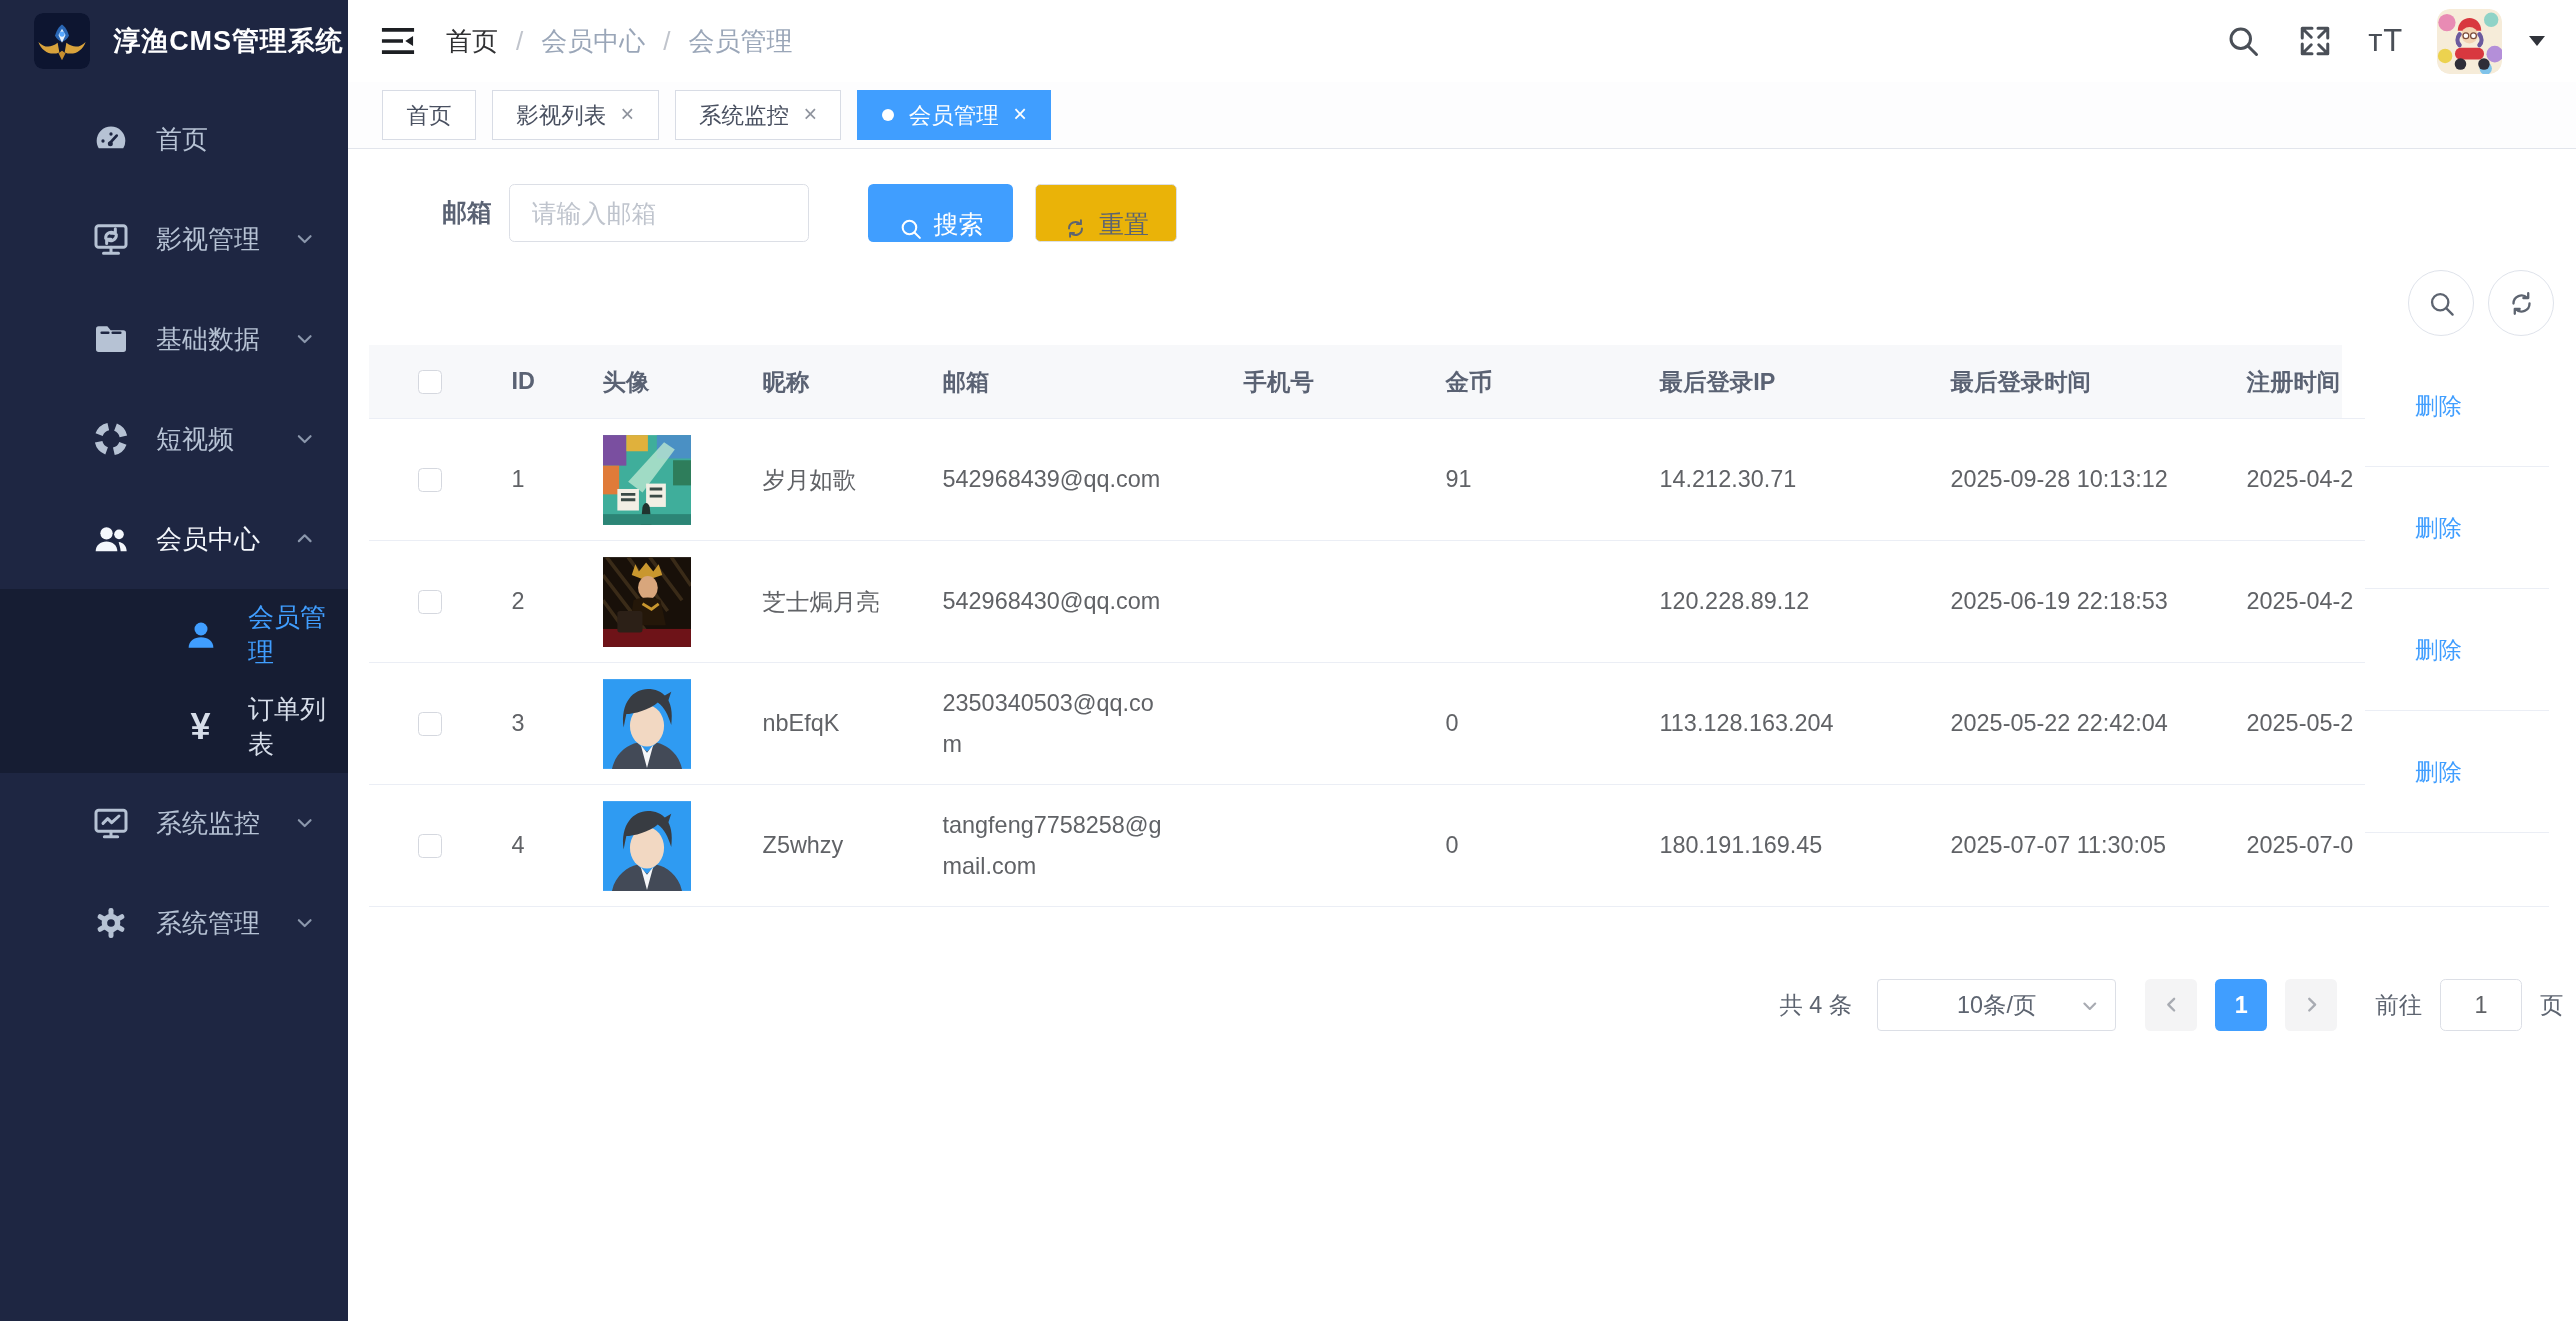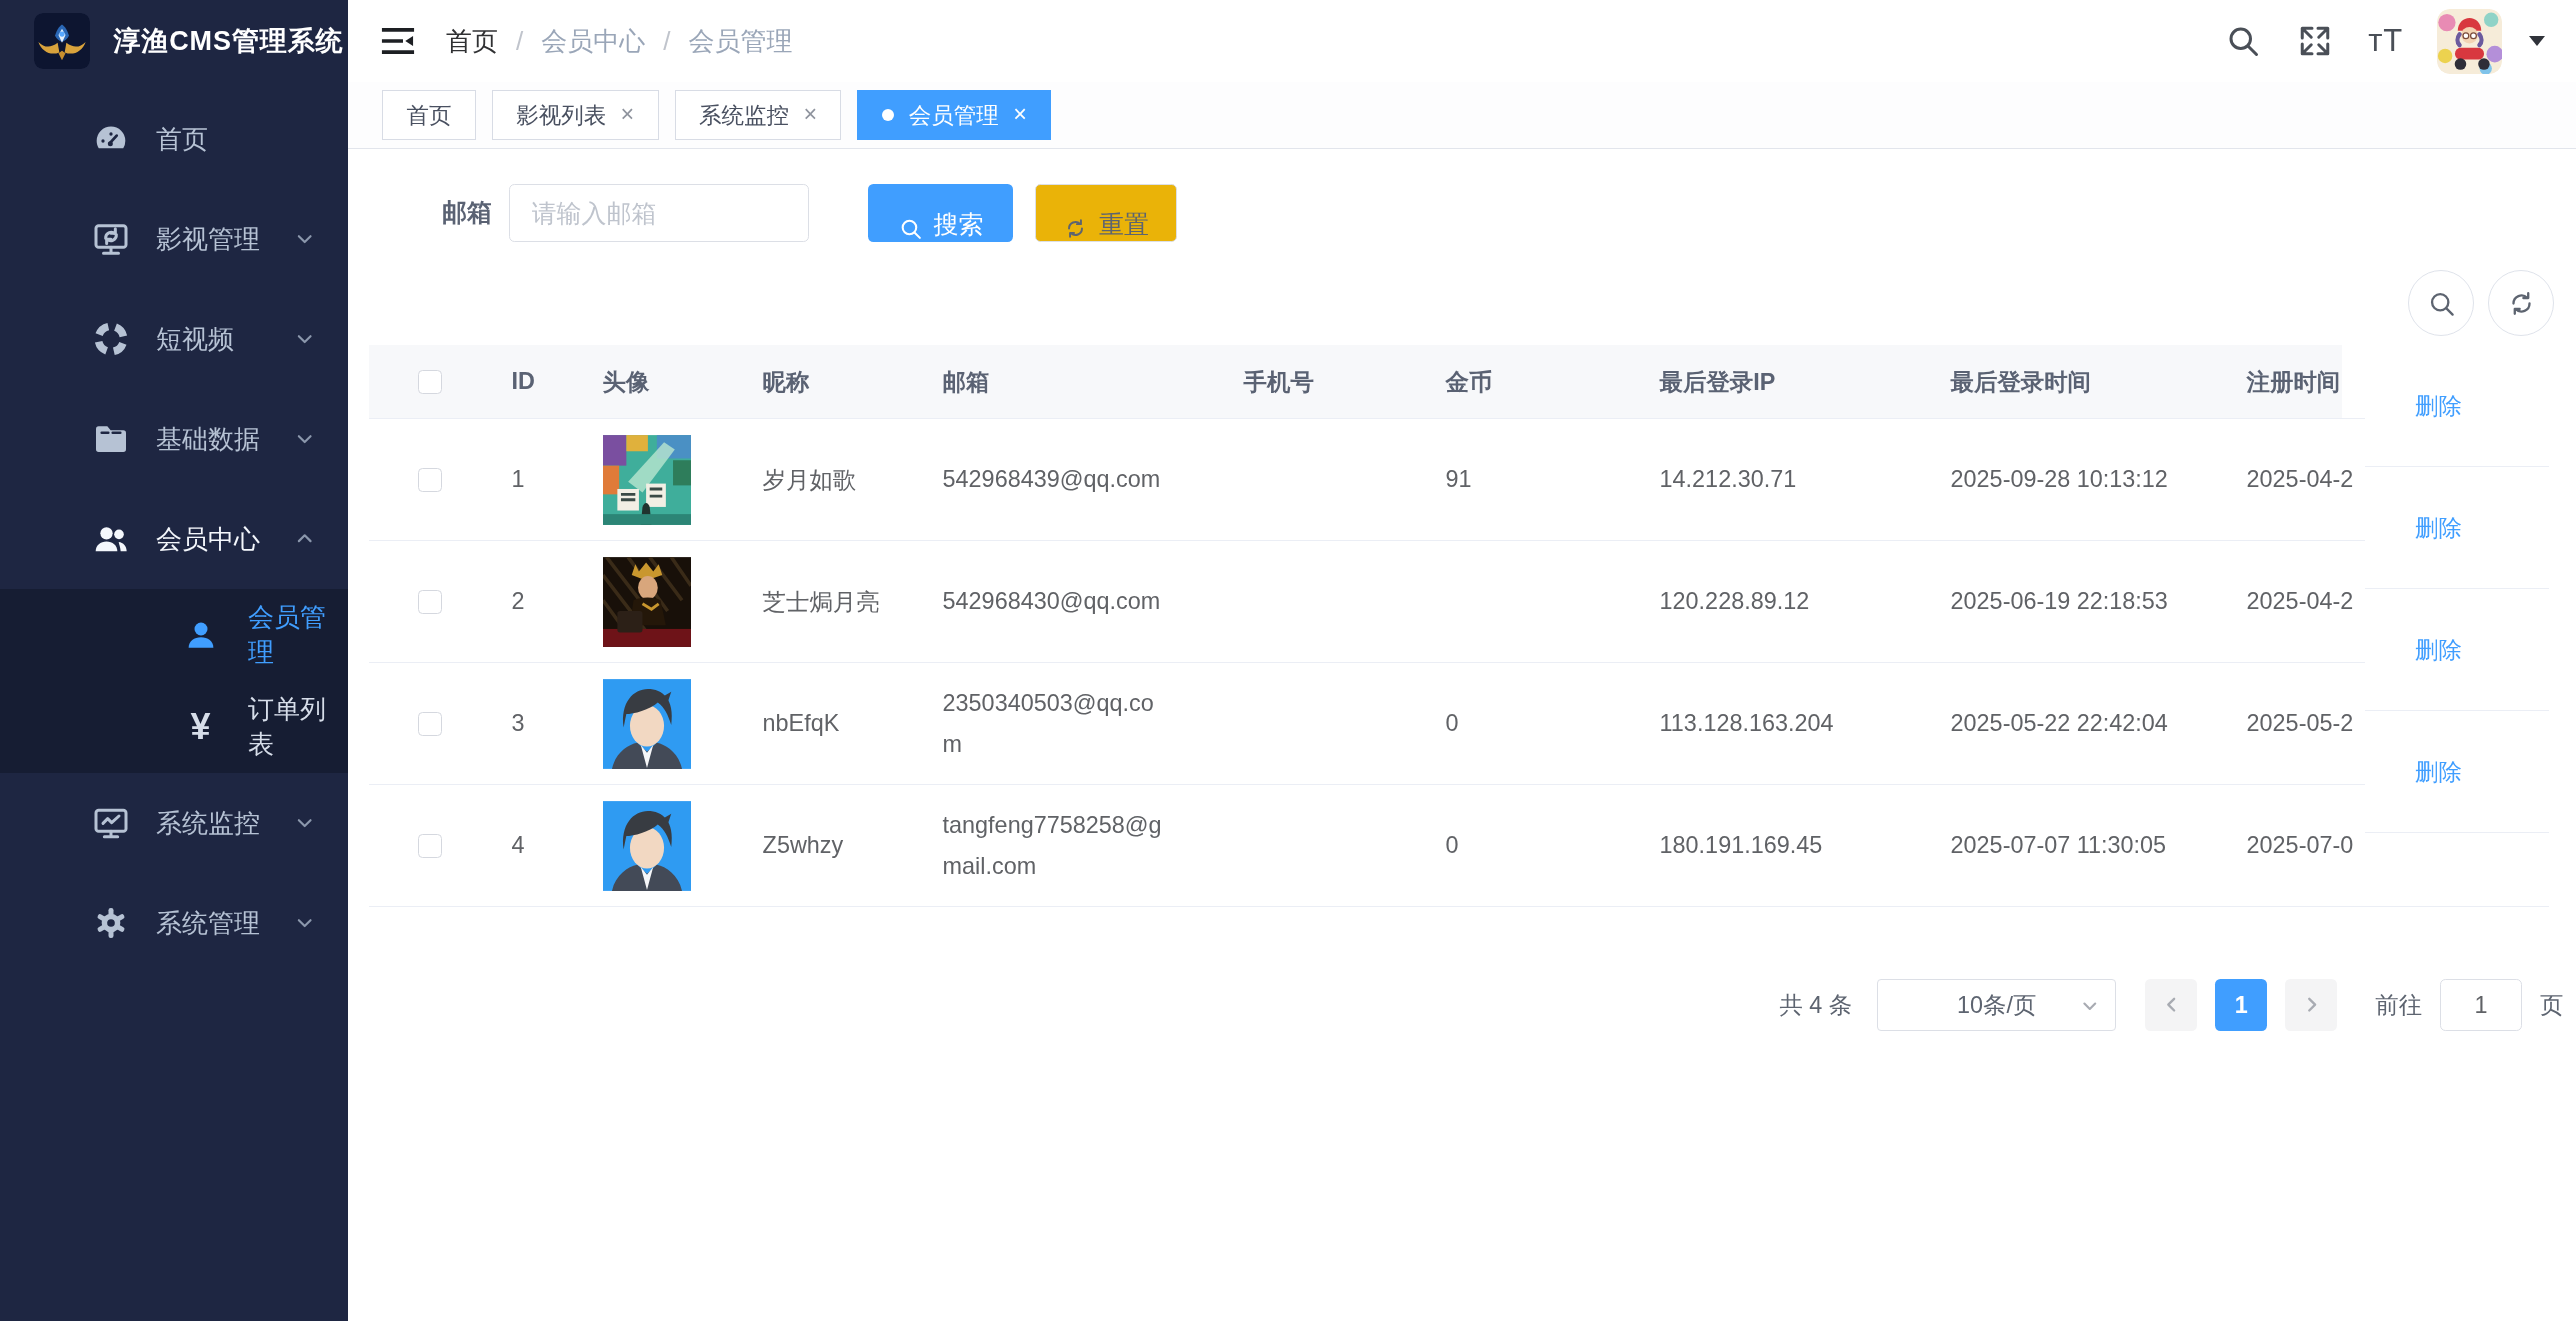--- a/index.html
+++ b/index.html
@@ -164,40 +164,40 @@
         <span class="mi-label">影视管理</span>
         <span class="chev">
             <svg class="chev-svg" viewBox="0 0 24 24" fill="none" stroke="currentColor" stroke-width="2.2" stroke-linecap="round" stroke-linejoin="round">
               <path d="M6 9.5l6 6 6-6"></path>
             </svg>
           </span>
       </div>
 
       <div class="menu-item">
         <span class="mi-icon">
-          <svg viewBox="0 0 24 24" width="40" height="40" fill="none">
-              <circle cx="12" cy="12" r="7.6" stroke="#b6c2d4" stroke-width="4.6" stroke-dasharray="7.5 4.4" transform="rotate(20 12 12)"></circle>
-            </svg>
-        </span>
-        <span class="mi-label">短视频</span>
-        <span class="chev">
-            <svg class="chev-svg" viewBox="0 0 24 24" fill="none" stroke="currentColor" stroke-width="2.2" stroke-linecap="round" stroke-linejoin="round">
-              <path d="M6 9.5l6 6 6-6"></path>
-            </svg>
-          </span>
-      </div>
-
-      <div class="menu-item">
-        <span class="mi-icon">
           <svg viewBox="0 0 24 24" width="40" height="40">
               <path d="M3 6A1.6 1.6 0 0 1 4.6 4.4h5.2l2 2.4h7.6A1.6 1.6 0 0 1 21 8.4v9.8a1.6 1.6 0 0 1-1.6 1.6H4.6A1.6 1.6 0 0 1 3 18.2z" fill="#b6c2d4"></path>
               <path d="M6.4 8.3h4M13 8.3h4.6" stroke="#1e2642" stroke-width="1.5" stroke-linecap="round"></path>
             </svg>
         </span>
         <span class="mi-label">基础数据</span>
+        <span class="chev">
+            <svg class="chev-svg" viewBox="0 0 24 24" fill="none" stroke="currentColor" stroke-width="2.2" stroke-linecap="round" stroke-linejoin="round">
+              <path d="M6 9.5l6 6 6-6"></path>
+            </svg>
+          </span>
+      </div>
+
+      <div class="menu-item">
+        <span class="mi-icon">
+          <svg viewBox="0 0 24 24" width="40" height="40" fill="none">
+              <circle cx="12" cy="12" r="7.6" stroke="#b6c2d4" stroke-width="4.6" stroke-dasharray="7.5 4.4" transform="rotate(20 12 12)"></circle>
+            </svg>
+        </span>
+        <span class="mi-label">短视频</span>
         <span class="chev">
             <svg class="chev-svg" viewBox="0 0 24 24" fill="none" stroke="currentColor" stroke-width="2.2" stroke-linecap="round" stroke-linejoin="round">
               <path d="M6 9.5l6 6 6-6"></path>
             </svg>
           </span>
       </div>
 
       <div class="menu-item active-parent">
         <span class="mi-icon">
           <svg viewBox="0 0 24 24" width="40" height="40" fill="#f4f7fc">

